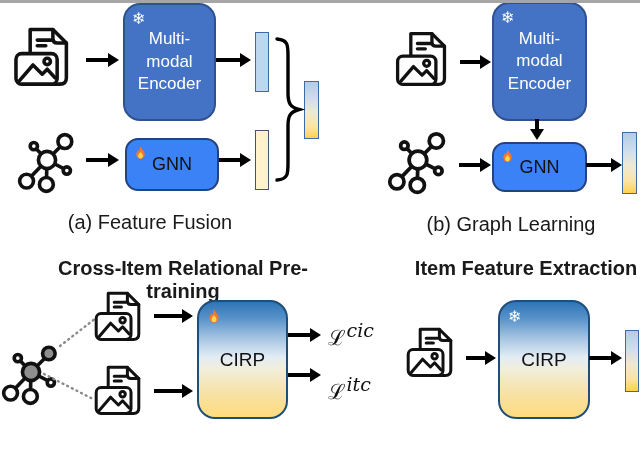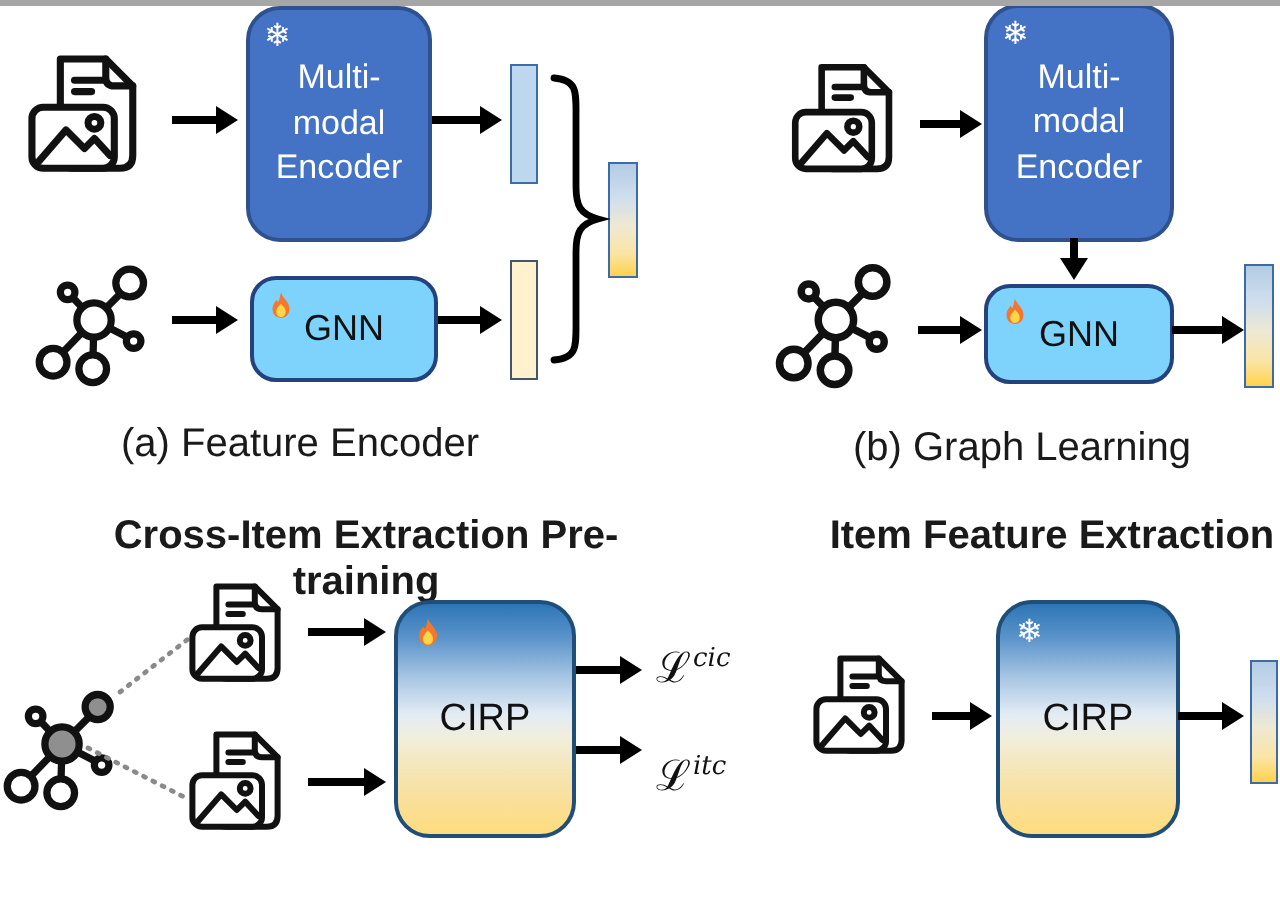--- a/index.html
+++ b/index.html
@@ -5,42 +5,42 @@
   html,body { margin:0; padding:0; background:#fff; }
   .canvas { position:relative; width:640px; height:455px; background:#ffffff;
             font-family:"Liberation Sans",sans-serif; overflow:hidden; }
   .abs { position:absolute; }
 
   
   .box-blue { background:#4472C4; border:2px solid #2F528F; border-radius:17px;
               color:#fff; display:flex; align-items:center; justify-content:center;
               text-align:center; font-size:17px; line-height:1.32; }
   .box-blue .lbl { width:80px; }
-  .box-yellow { background:#7dd3fc; border:2.5px solid #24437C; border-radius:13px;
+  .box-yellow { background:#3b82f6; border:2.5px solid #24437C; border-radius:13px;
                 display:flex; align-items:center; justify-content:center;
                 font-size:18px; color:#111; }
   .box-cirp { border:2px solid #1F4E79; border-radius:18px;
               display:flex; align-items:center; justify-content:center;
               font-size:19px; color:#111;
               background:linear-gradient(180deg,#2E75B6 0%,#5B94CB 15%,#A8C6E3 32%,
                          #E3ECF4 48%,#F1EEDC 58%,#F4E7BC 70%,#F9DF9A 85%,#FFDC7E 100%); }
 
   
   .bar { border:1.5px solid #3D6BA6; box-sizing:border-box; }
   .bar-blue  { background:#BDD7EE; }
   .bar-yellow{ background:#FFF2CC; border-color:#44546A; }
   .bar-grad  { background:linear-gradient(180deg,#B3CCE4 0%,#CFDEED 30%,#EFE9D2 55%,
                #FBE4A4 80%,#FFD24D 100%); }
 
   
   .cap  { font-size:20px; color:#1a1a1a; text-align:center; }
   .head { font-size:20px; font-weight:600; color:#1a1a1a; text-align:center; }
   .snow { color:#fff; font-size:16px; line-height:1; }
   .loss { font-size:21px; font-family:"DejaVu Serif",serif; color:#111; }
-  .loss sup { font-size:13px; font-style:italic; margin-left:1px; }
+  .loss sup { font-size:19px; font-style:italic; margin-left:1px; }
 
   
   .arrow-r { position:absolute; height:3.5px; background:#000; }
   .arrow-r::after { content:""; position:absolute; left:100%; top:50%;
     transform:translateY(-50%); border-left:11px solid #000;
     border-top:7px solid transparent; border-bottom:7px solid transparent; }
   .arrow-d { position:absolute; width:3.5px; background:#000; }
   .arrow-d::after { content:""; position:absolute; top:100%; left:50%;
     transform:translateX(-50%); border-top:11px solid #000;
     border-left:7px solid transparent; border-right:7px solid transparent; }
@@ -89,21 +89,21 @@
       <path d="M12 1 C13 5 18 7.5 18 12.5 C18 16.6 15.3 19 12 19 C8.7 19 6 16.6 6 12.5 C6 9.8 7.6 8.2 8.8 6.2 C9.3 7.4 10.2 8 10.5 7 C11 5 11.5 3 12 1 Z" fill="#F4772E"></path>
       <path d="M12 9 C13.8 11 15.3 12.2 15.3 14.6 C15.3 16.9 13.8 18.3 12 18.3 C10.2 18.3 8.7 16.9 8.7 14.6 C8.7 12.2 10.2 11 12 9 Z" fill="#FFD54A"></path>
     </svg>
     <span>GNN</span>
   </div>
   <div class="arrow-r" style="left:219px;top:158px;width:21px"></div>
   <div class="abs bar bar-yellow" style="left:255px;top:130px;width:14px;height:60px"></div>
 
   <div class="abs bar bar-grad" style="left:304px;top:81px;width:15px;height:58px"></div>
 
-  <div class="abs cap" style="left:0px;top:211px;width:300px">(a) Feature Encoder</div>
+  <div class="abs cap" style="left:0px;top:211px;width:300px">(a) Feature Fusion</div>
 
   <svg class="abs" style="left:393px;top:26px;width:66px;height:72px" viewBox="0 0 100 100">
     <g fill="none" stroke="#111" stroke-width="5" stroke-linejoin="round" stroke-linecap="round">
       <path d="M27,7 L59,7 L78,26 L78,75 Q78,84 69,84 L36,84 Q27,84 27,75 Z" fill="#fff"></path>
       <path d="M59,7 L59,20 Q59,26 65,26 L78,26"></path>
       <path d="M37,22 L57,22 M37,30 L49,30"></path>
       <rect x="7" y="41" width="58" height="43" rx="8" fill="#fff"></rect>
       <circle cx="51" cy="52" r="4.5"></circle>
       <path d="M12,79 L31,57 L44,70 L51,63 L62,75"></path>
     </g>
@@ -136,21 +136,21 @@
     </svg>
     <span>GNN</span>
   </div>
   <div class="arrow-r" style="left:586px;top:163px;width:25px"></div>
   <div class="abs bar bar-grad" style="left:622px;top:132px;width:15px;height:62px"></div>
 
   <div class="abs cap" style="left:361px;top:213px;width:300px">(b) Graph Learning</div>
 
   <div class="divider"></div>
 
-  <div class="abs head" style="left:33px;top:257px;width:300px">Cross-Item Extraction Pre-training</div>
+  <div class="abs head" style="left:33px;top:257px;width:300px">Cross-Item Relational Pre-training</div>
   <div class="abs head" style="left:376px;top:257px;width:300px">Item Feature Extraction</div>
 
   <svg class="abs" style="left:0px;top:330px;width:66px;height:84px" viewBox="0 0 100 100">
     <g stroke="#111" stroke-width="5.5" fill="#fff">
       <path d="M47,50 L27,29 M47,50 L74,23 M47,50 L17,81 M47,50 L46,86 M47,50 L76,65" fill="none"></path>
       <circle cx="47" cy="50" r="13" fill="#8F8F8F"></circle>
       <circle cx="27" cy="29" r="5.5"></circle>
       <circle cx="74" cy="22" r="9.5" fill="#8F8F8F"></circle>
       <circle cx="16" cy="82" r="10.5"></circle>
       <circle cx="46" cy="87" r="10.5"></circle>

